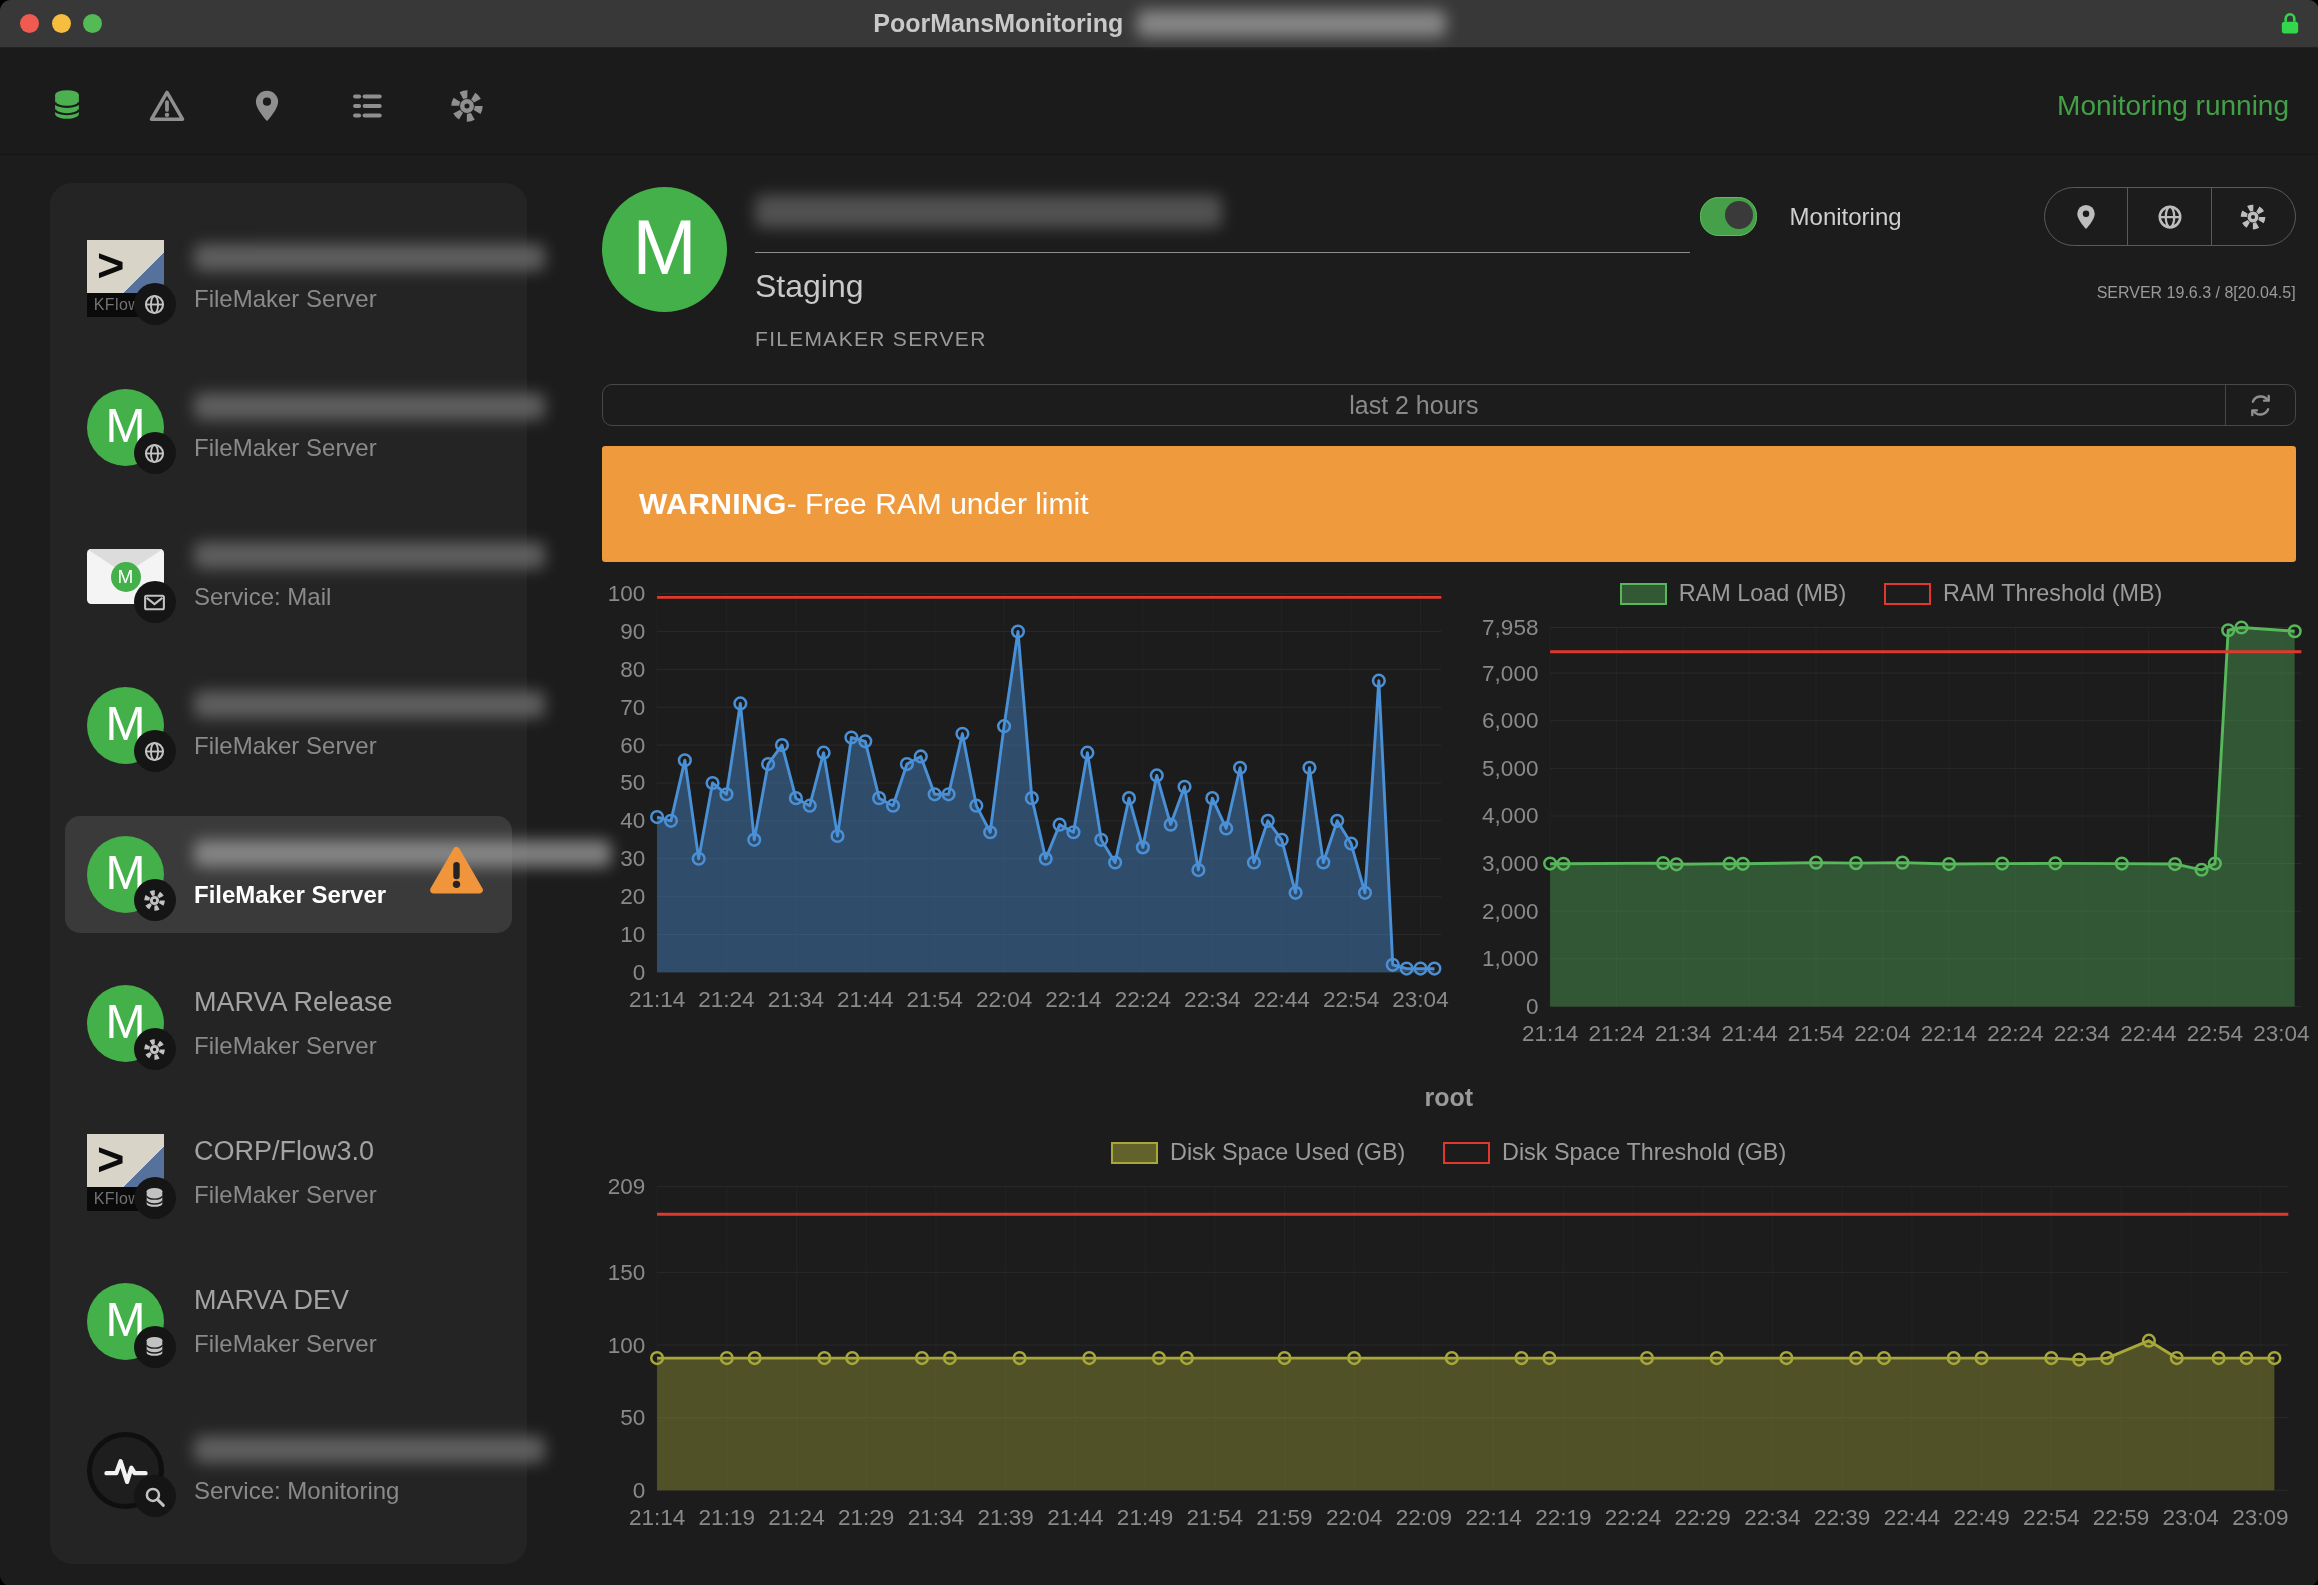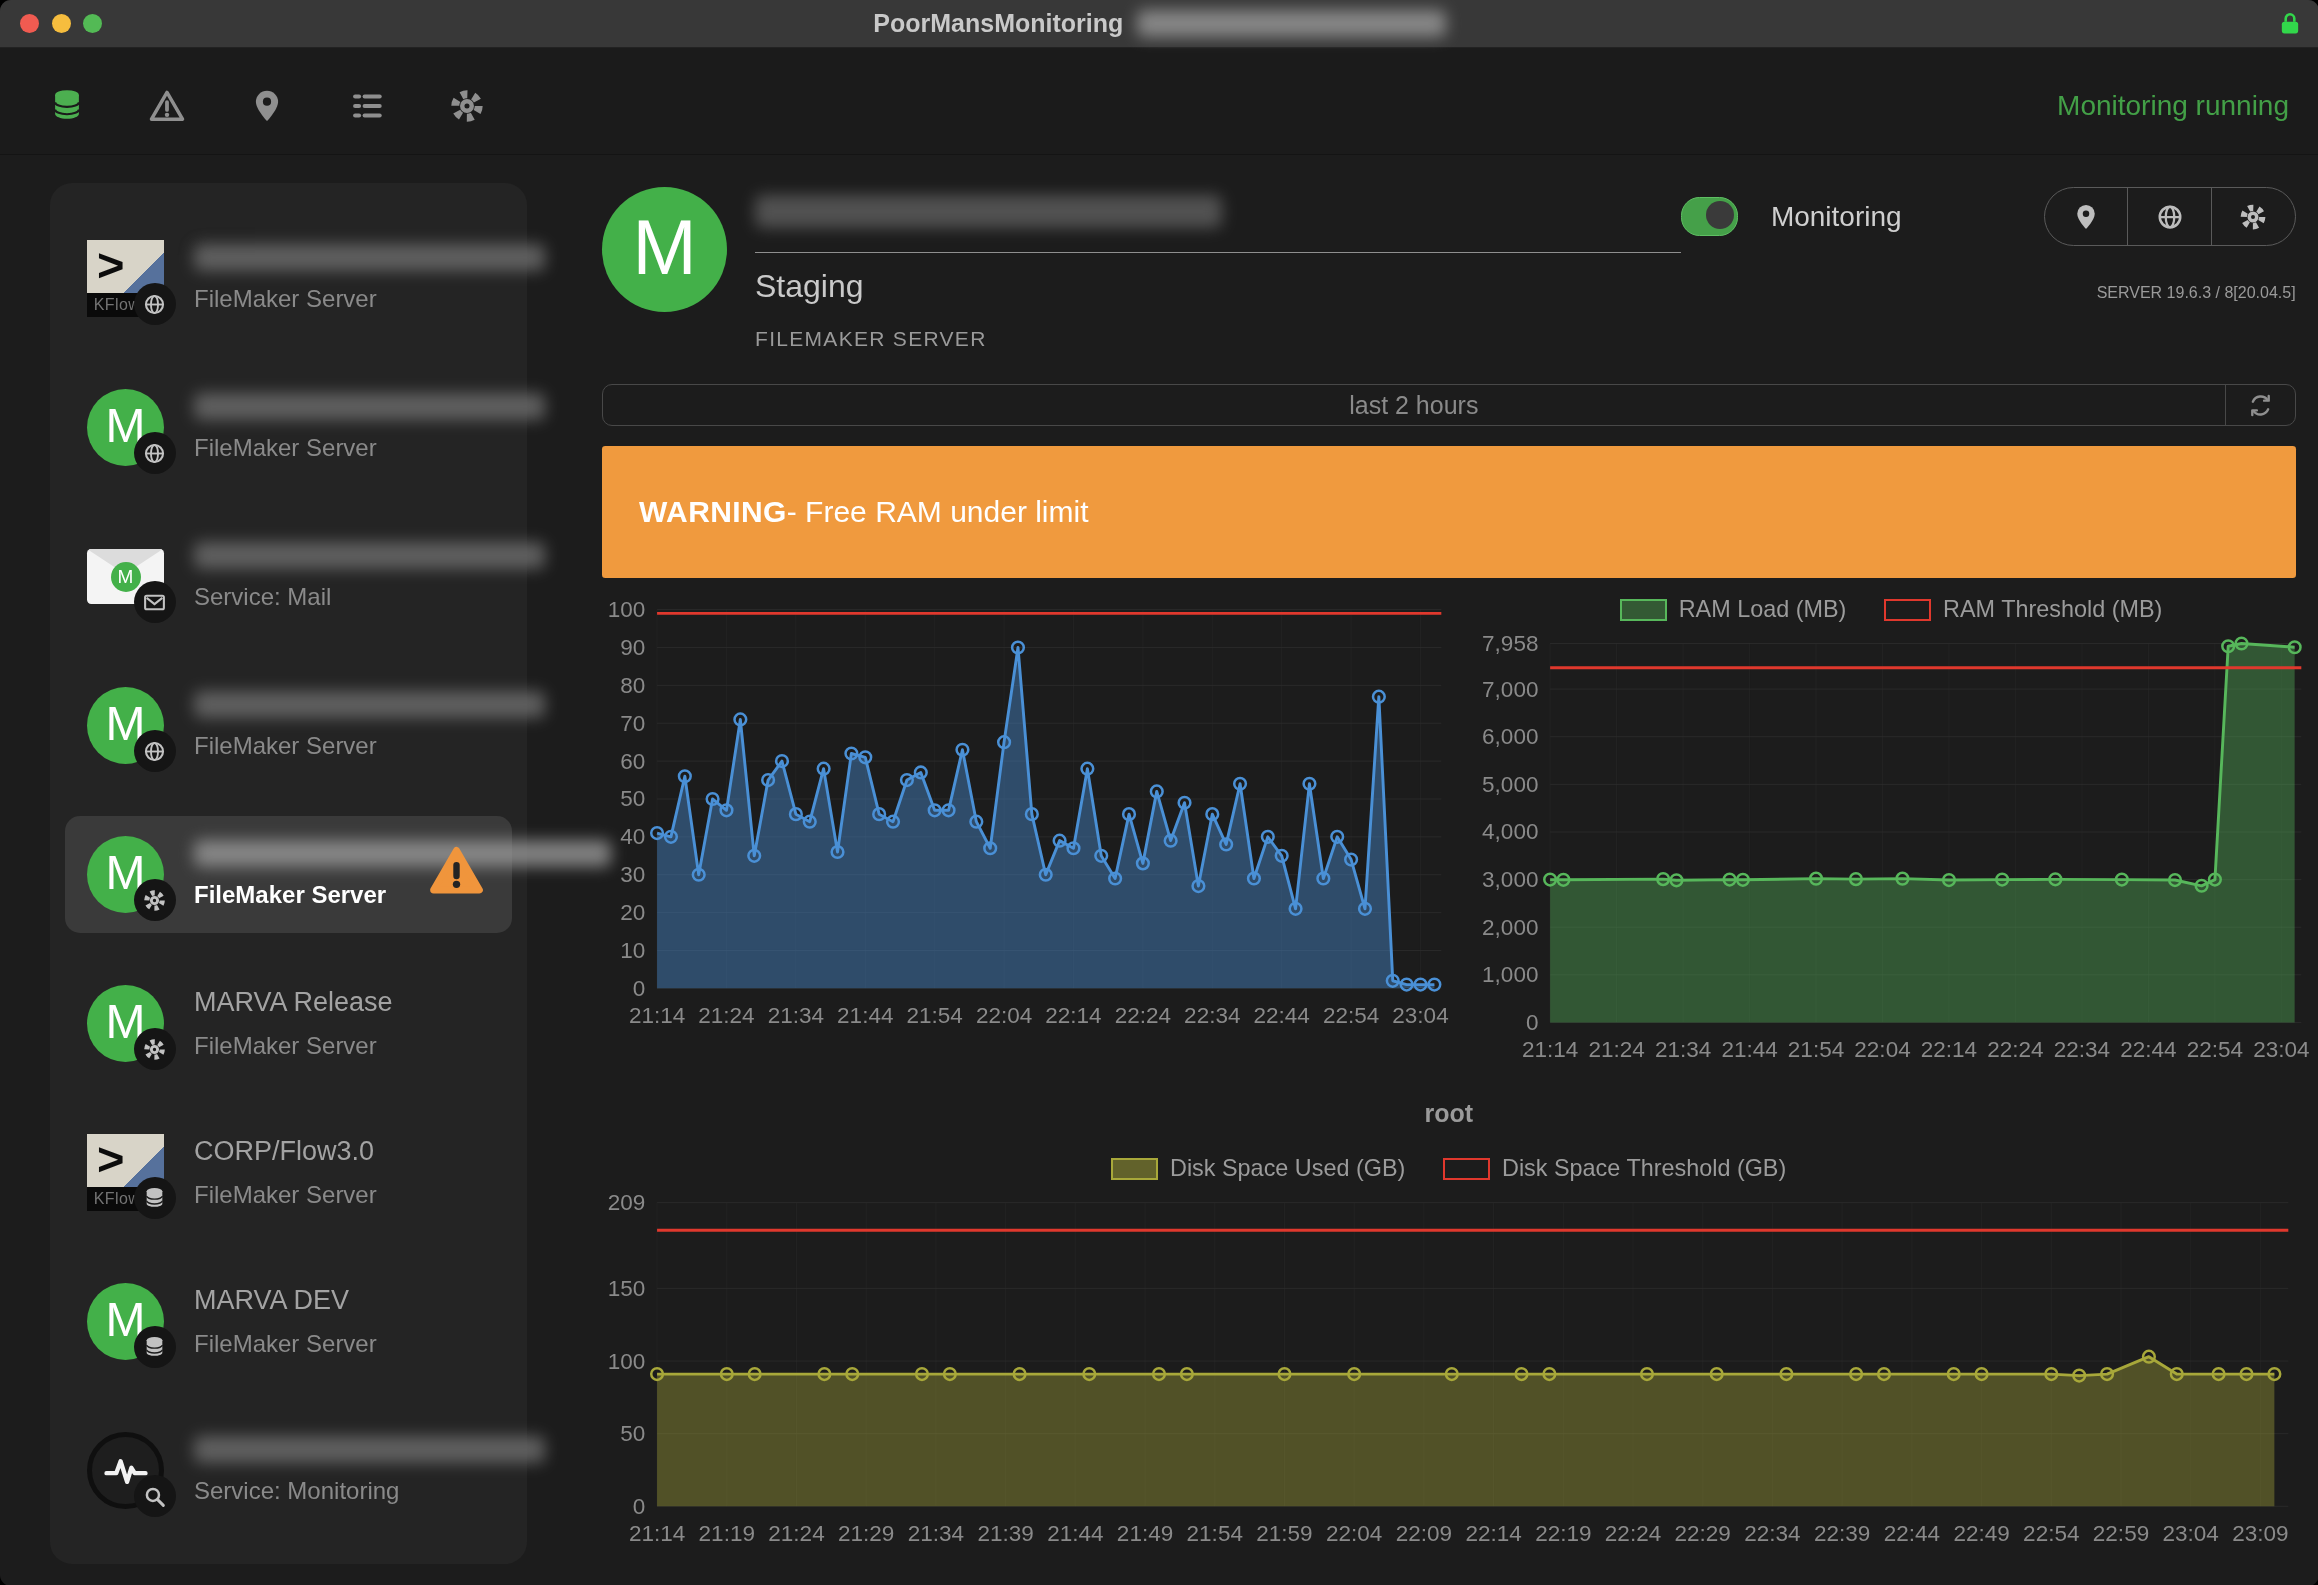--- a/index.html
+++ b/index.html
@@ -66,37 +66,37 @@
   .hdr-id{margin-left:28px;display:flex;flex-direction:column;width:935px;}
   .hdr-namefield{height:65px;border-bottom:1.7px solid #8f8f8f;display:flex;align-items:flex-start;}
   .hdr-redact{width:467px;height:33px;margin-top:8.3px;background:#5f5f5f;}
   .hdr-env{font-size:32px;color:#c9c9c9;margin-top:15px;}
   .hdr-type{font-size:21px;color:#9a9a9a;letter-spacing:1.3px;margin-top:22px;}
   .hdr-right{margin-left:auto;display:flex;flex-direction:column;align-items:flex-end;}
   .hdr-right-top{display:flex;align-items:center;gap:33px;}
   .toggle{width:55px;height:37px;border-radius:18.4px;background:#45a049;border:1.7px solid #5fbf63;
     position:relative;cursor:pointer;flex:0 0 auto;}
   .toggle .knob{position:absolute;right:2.5px;top:2.5px;width:28px;height:28px;border-radius:50%;background:#3a3a3a;}
-  .toggle-lbl{font-size:28px;color:#cfcfcf;margin-right:109px;}
+  .toggle-lbl{font-size:24px;color:#cfcfcf;margin-right:109px;}
   .btn-group{display:flex;border:1.7px solid #5a5a5a;border-radius:30px;height:57px;width:250px;overflow:hidden;}
   .btn-group button{flex:1;background:none;border:none;border-left:1.7px solid #5a5a5a;color:#bdbdbd;
     display:flex;align-items:center;justify-content:center;cursor:pointer;}
   .btn-group button:first-child{border-left:none;}
   .btn-group svg{width:30px;height:30px;}
   .hdr-version{font-size:16px;color:#9a9a9a;margin-top:38px;}
   
   .timebar{margin-top:33px;height:40px;border:1.7px solid #484848;border-radius:10px;display:flex;
     align-items:center;position:relative;cursor:pointer;}
   .timebar-label{flex:1;text-align:center;font-size:25px;color:#8a8a8a;}
   .timebar-refresh{width:70px;height:100%;border-left:1.7px solid #484848;display:flex;align-items:center;
     justify-content:center;color:#8f8f8f;background:none;border-top:none;border-bottom:none;border-right:none;cursor:pointer;}
   .timebar-refresh svg{width:27px;height:27px;}
   
   .banner{margin-top:20px;height:100px;background:#f09a3e;border-radius:3.3px;display:flex;align-items:center;
-    padding:16px 37px;color:#fff;font-size:30px;flex:0 0 auto;}
+    padding:8px 37px;color:#fff;font-size:30px;flex:0 0 auto;}
   .banner b{font-weight:800;letter-spacing:0.4px;}
   
   .charts-row{margin-top:18.4px;display:flex;gap:16.7px;}
   .legend{display:flex;justify-content:center;align-items:center;gap:38px;margin-bottom:6.7px;}
   .lg-item{display:flex;align-items:center;gap:11.7px;}
   .lg-sw{width:47px;height:22px;border:2.5px solid;box-sizing:border-box;display:inline-block;}
   .lg-lb{font-size:23.4px;color:#9b9b9b;}
   .tick{fill:#8a8a8a;font-size:27px;font-family:"Liberation Sans",sans-serif;}
   .root-label{margin-top:25px;text-align:center;font-size:25px;font-weight:700;color:#9a9a9a;}
   .disk-legend{margin-top:27px;}

